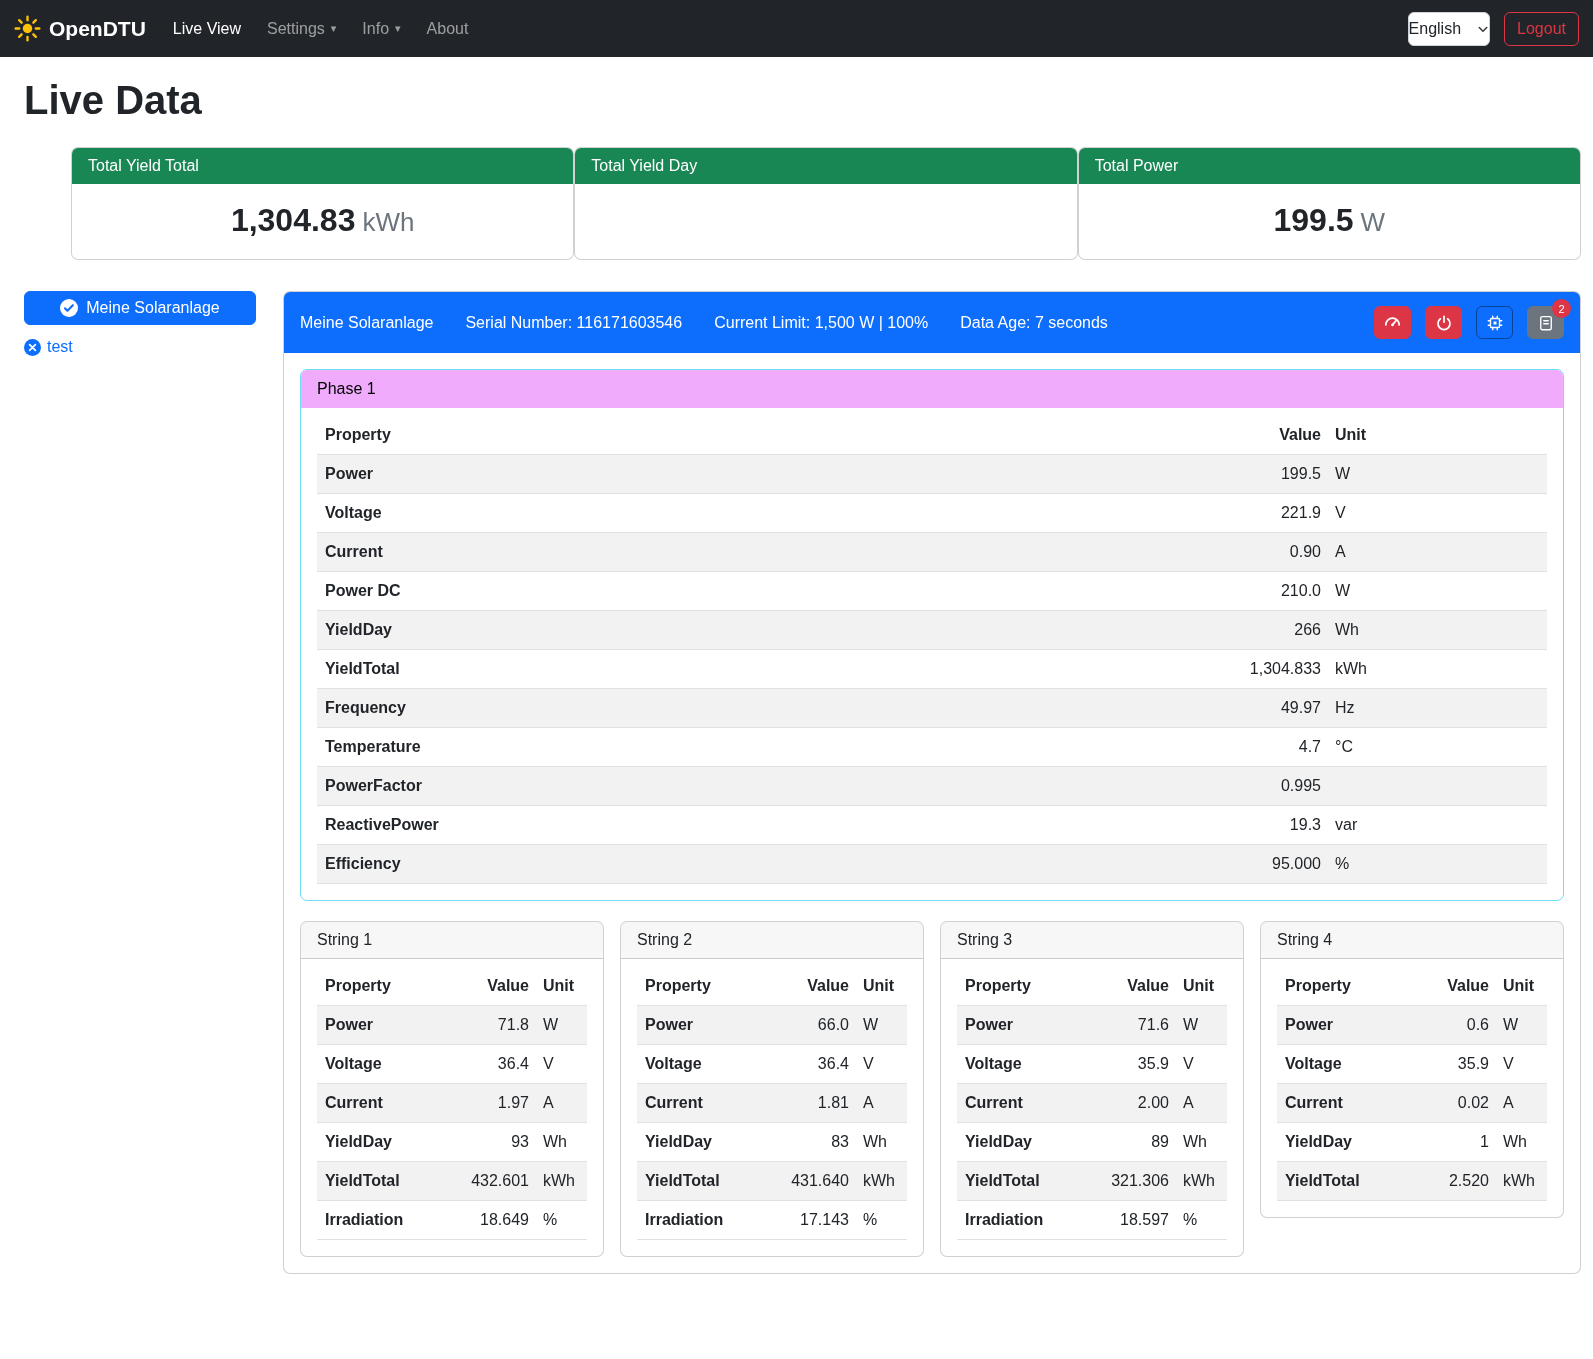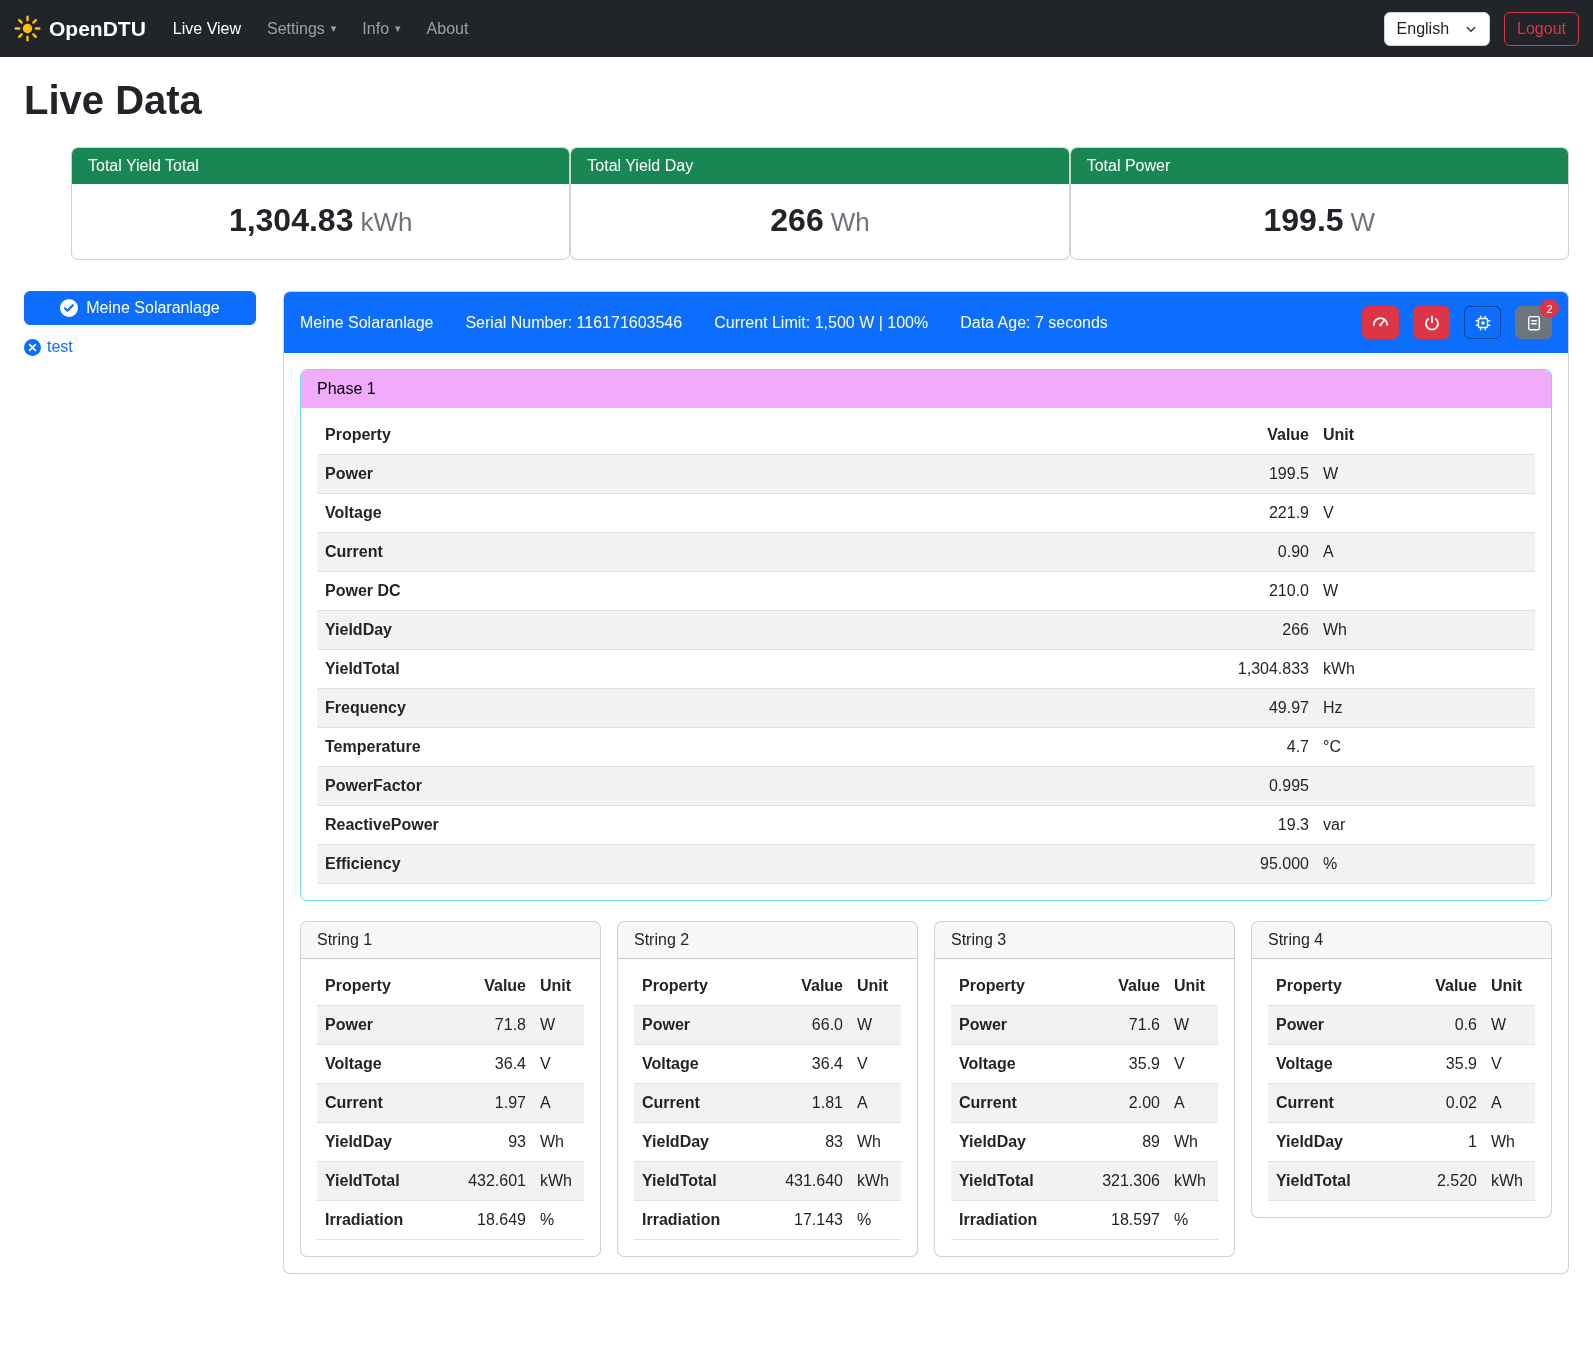--- a/index.html
+++ b/index.html
@@ -34,32 +34,32 @@
     text-decoration: none;
     cursor: pointer;
     display: inline-flex; align-items: center; gap: 6px;
   }
   .nav-link.active { color: #fff; }
   .caret { font-size: 11px; line-height: 1; }
   .nav-right { display: flex; align-items: center; gap: 14px; }
   .lang-select {
     background: #fff; color: #212529;
     border: 1px solid #ced4da; border-radius: 6px;
-    padding: 7px 12px; display: flex; align-items: center; gap: 16px;
+    padding: 7px 0; display: flex; align-items: center; gap: 16px;
     cursor: pointer;
   }
   .logout-btn {
     background: transparent; color: #dc3545;
     border: 1px solid #dc3545; border-radius: 6px;
     padding: 7px 12px; font-size: 16px; cursor: pointer;
     font-family: inherit;
   }
 
   
-  .page { padding: 0 24px 28px 24px; }
+  .page { padding: 0 12px 28px 24px; }
   h1.page-title { font-size: 40px; font-weight: 600; margin: 21px 0 24px 0; }
 
   
   .summary-row { display: flex; gap: 0; margin-bottom: 31px; margin-left: 47px; }
   .summary-card {
     flex: 1;
     border: 1px solid rgba(0,0,0,.18);
     border-radius: 7px;
     background: #fff;
     overflow: hidden;
@@ -226,23 +226,20 @@
 
   <div class="summary-row">
     <div class="summary-card">
       <div class="summary-header">Total Yield Total</div>
       <div class="summary-body">
         <span class="summary-value">1,304.83</span><span class="summary-unit">kWh</span>
       </div>
     </div>
     <div class="summary-card">
       <div class="summary-header">Total Yield Day</div>
-      <div class="summary-body">
-        <span class="summary-value">266</span><span class="summary-unit">Wh</span>
-      </div>
     </div>
     <div class="summary-card">
       <div class="summary-header">Total Power</div>
       <div class="summary-body">
         <span class="summary-value">199.5</span><span class="summary-unit">W</span>
       </div>
     </div>
   </div>
 
   <div class="content-row">

